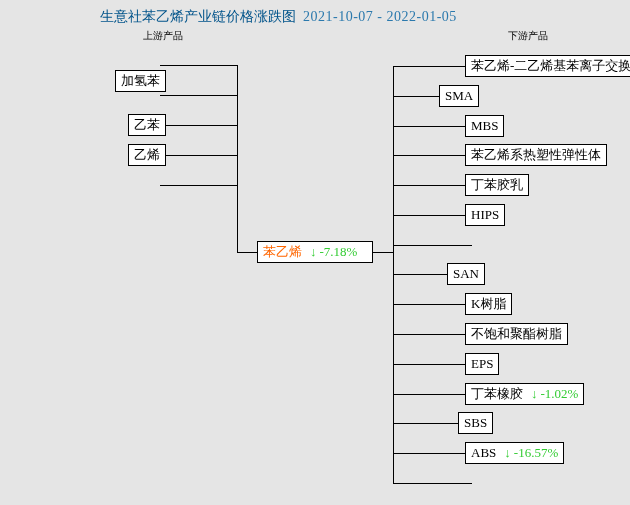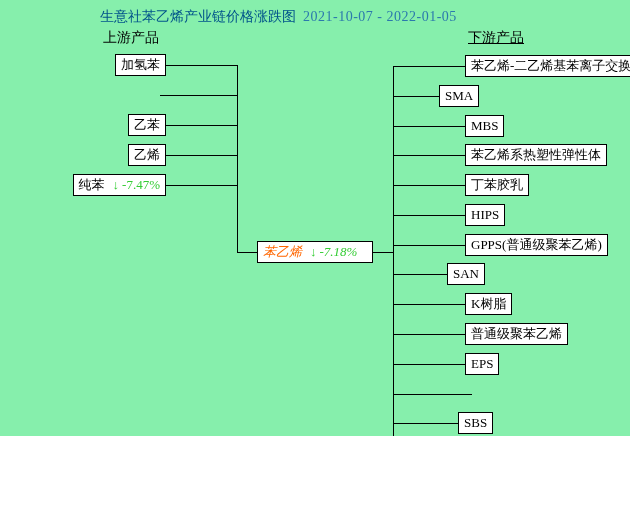--- a/index.html
+++ b/index.html
@@ -1,35 +1,35 @@
 <!DOCTYPE html>
 <html style="--title_blue: #00538a; --date_blue: #2b79ad; --down_green: #33cc33; --center_orange: #ff6600; --line_black: #000000;"><head>
 <meta charset="utf-8">
 <style>
   html,body{margin:0;padding:0;background:#fff;}
   .canvas{
-    position:relative;width:630px;height:436px;background:#86efac;overflow:hidden;
+    position:relative;width:630px;height:505px;background:#e5e5e5;overflow:hidden;
     font-family:"Liberation Serif","DejaVu Serif",serif;color:#000;
   }
   .page-title{position:absolute;left:100px;top:8px;font-size:14px;white-space:nowrap;}
   .title-cn{color:var(--title_blue,#00538a);}
   .title-date{color:var(--date_blue,#2b79ad);margin-left:7px;letter-spacing:.5px;}
-  .col-label{position:absolute;font-size:14px;color:#000;white-space:nowrap;}
+  .col-label{position:absolute;font-size:10px;color:#000;white-space:nowrap;margin-left:40px;}
   .col-label.up{left:103px;top:29px;}
-  .col-label.down{left:468px;top:29px;text-decoration:underline;}
+  .col-label.down{left:468px;top:29px;}
   .hline,.vline{position:absolute;background:#000;z-index:1;}
   .hline{height:1px;}
   .vline{width:1px;}
   .node{
     position:absolute;z-index:2;border:1px solid #000;background:#fff;
     font-size:13px;line-height:14px;padding:3px 5px;white-space:nowrap;
   }
   .node .chg{color:var(--down_green,#33cc33);margin-left:8px;}
   .node .chg .arrow{margin-right:3px;}
-  .node.center-node{min-width:104px;font-style:italic;}
+  .node.center-node{min-width:104px;}
   .node.center-node .lbl{color:var(--center_orange,#ff6600);}
   .node.wide-overflow{min-width:190px;}
 </style>
 </head>
 <body>
 
 <div class="canvas">
 
   <div class="page-title">
     <span class="title-cn">生意社苯乙烯产业链价格涨跌图</span><span class="title-date">2021-10-07 - 2022-01-05</span>
@@ -55,31 +55,28 @@
   <div class="hline" style="left:393px;top:245px;width:79px"></div>
   <div class="hline" style="left:393px;top:274px;width:79px"></div>
   <div class="hline" style="left:393px;top:304px;width:79px"></div>
   <div class="hline" style="left:393px;top:334px;width:79px"></div>
   <div class="hline" style="left:393px;top:364px;width:79px"></div>
   <div class="hline" style="left:393px;top:394px;width:79px"></div>
   <div class="hline" style="left:393px;top:423px;width:79px"></div>
   <div class="hline" style="left:393px;top:453px;width:79px"></div>
   <div class="hline" style="left:393px;top:483px;width:79px"></div>
 
-  <div class="node" style="top:54px;right:464px">
+  <div class="node" style="top:70px;right:464px">
     <span class="lbl">加氢苯</span>
   </div>
   <div class="node" style="top:114px;right:464px">
     <span class="lbl">乙苯</span>
   </div>
   <div class="node" style="top:144px;right:464px">
     <span class="lbl">乙烯</span>
-  </div>
-  <div class="node" style="top:174px;right:464px">
-    <span class="lbl">纯苯</span><span class="chg"><span class="arrow">↓</span><span>-7.47%</span></span>
   </div>
 
   <div class="node center-node" style="top:241px;left:257px">
     <span class="lbl">苯乙烯</span><span class="chg"><span class="arrow">↓</span><span>-7.18%</span></span>
   </div>
 
   <div class="node wide-overflow" style="top:55px;left:465px">
     <span class="lbl">苯乙烯-二乙烯基苯离子交换</span>
   </div>
   <div class="node" style="top:85px;left:439px">
@@ -90,32 +87,35 @@
   </div>
   <div class="node" style="top:174px;left:465px">
     <span class="lbl">丁苯胶乳</span>
   </div>
   <div class="node" style="top:144px;left:465px">
     <span class="lbl">苯乙烯系热塑性弹性体</span>
   </div>
   <div class="node" style="top:204px;left:465px">
     <span class="lbl">HIPS</span>
   </div>
-  <div class="node" style="top:234px;left:465px">
-    <span class="lbl">GPPS(普通级聚苯乙烯)</span>
-  </div>
   <div class="node" style="top:263px;left:447px">
     <span class="lbl">SAN</span>
   </div>
   <div class="node" style="top:293px;left:465px">
     <span class="lbl">K树脂</span>
   </div>
   <div class="node" style="top:323px;left:465px">
-    <span class="lbl">普通级聚苯乙烯</span>
+    <span class="lbl">不饱和聚酯树脂</span>
   </div>
   <div class="node" style="top:353px;left:465px">
     <span class="lbl">EPS</span>
   </div>
+  <div class="node" style="top:383px;left:465px">
+    <span class="lbl">丁苯橡胶</span><span class="chg"><span class="arrow">↓</span><span>-1.02%</span></span>
+  </div>
   <div class="node" style="top:412px;left:458px">
     <span class="lbl">SBS</span>
+  </div>
+  <div class="node" style="top:442px;left:465px">
+    <span class="lbl">ABS</span><span class="chg"><span class="arrow">↓</span><span>-16.57%</span></span>
   </div>
 
 </div>
 
 </body></html>

